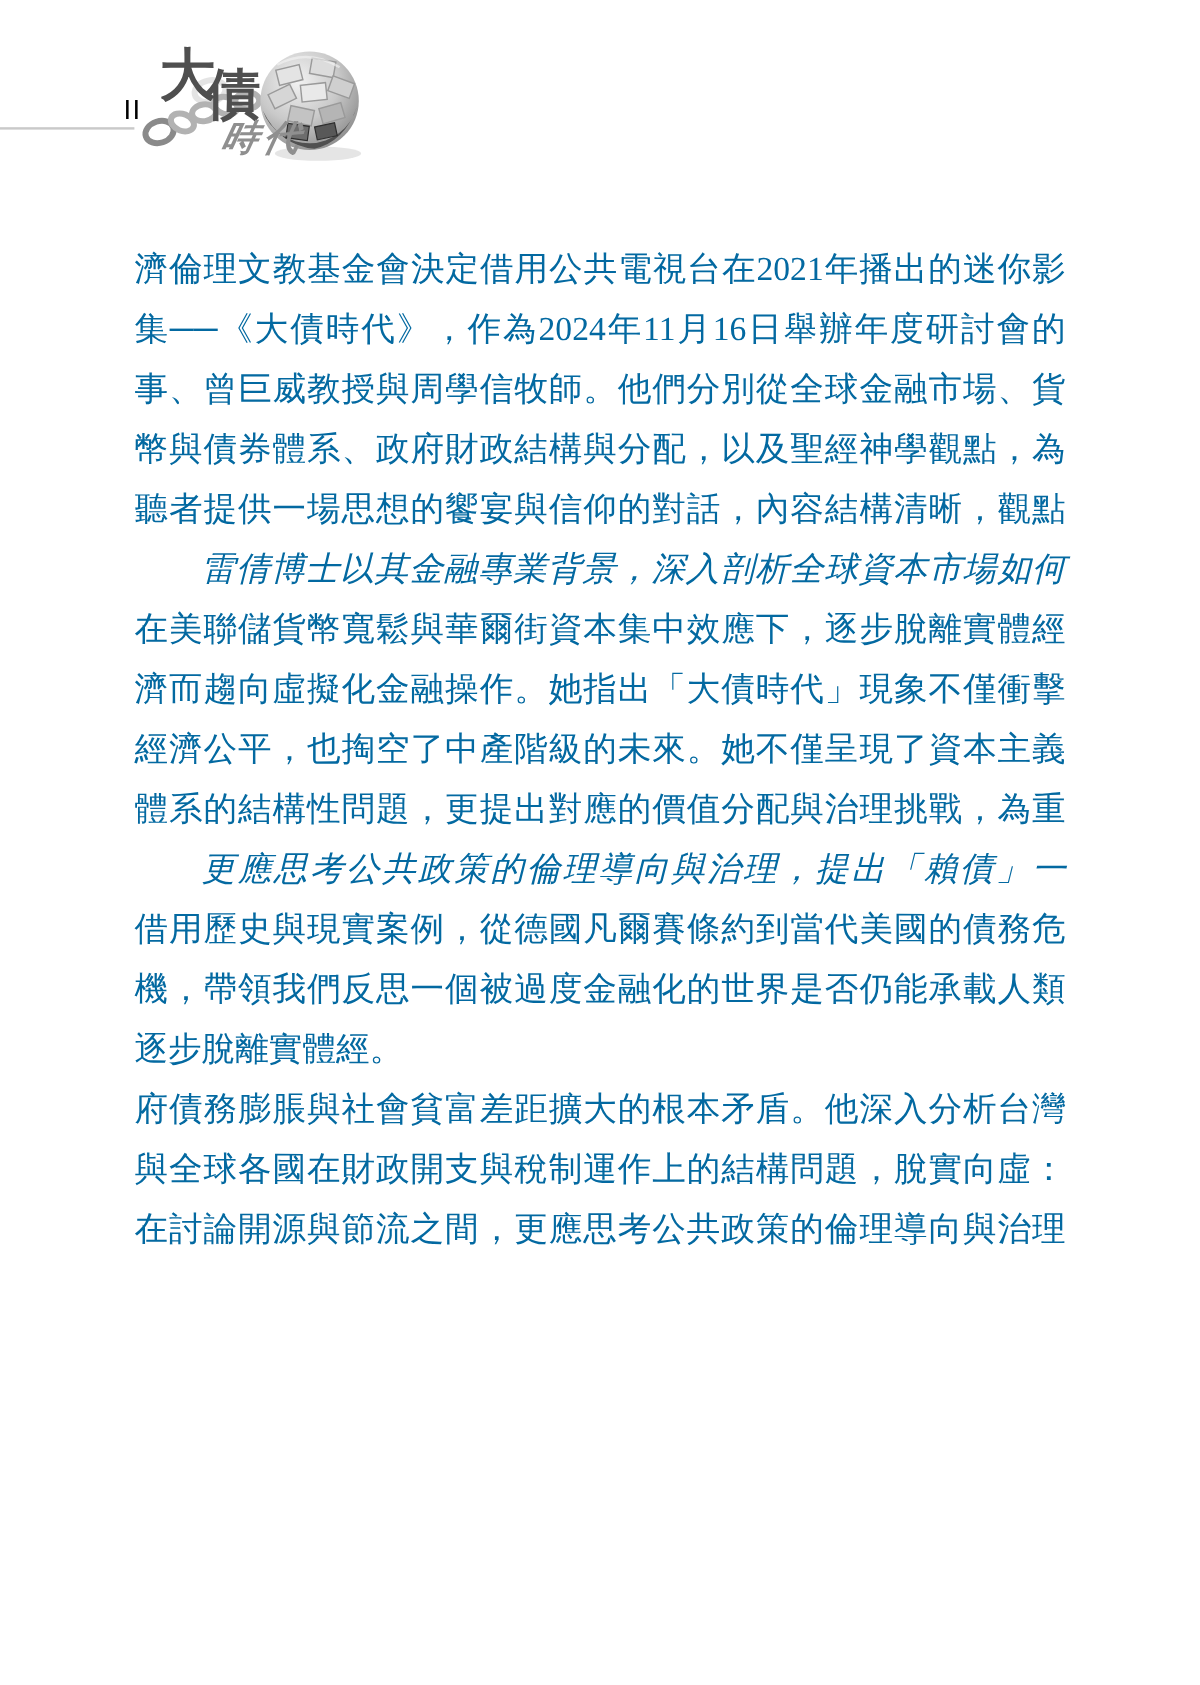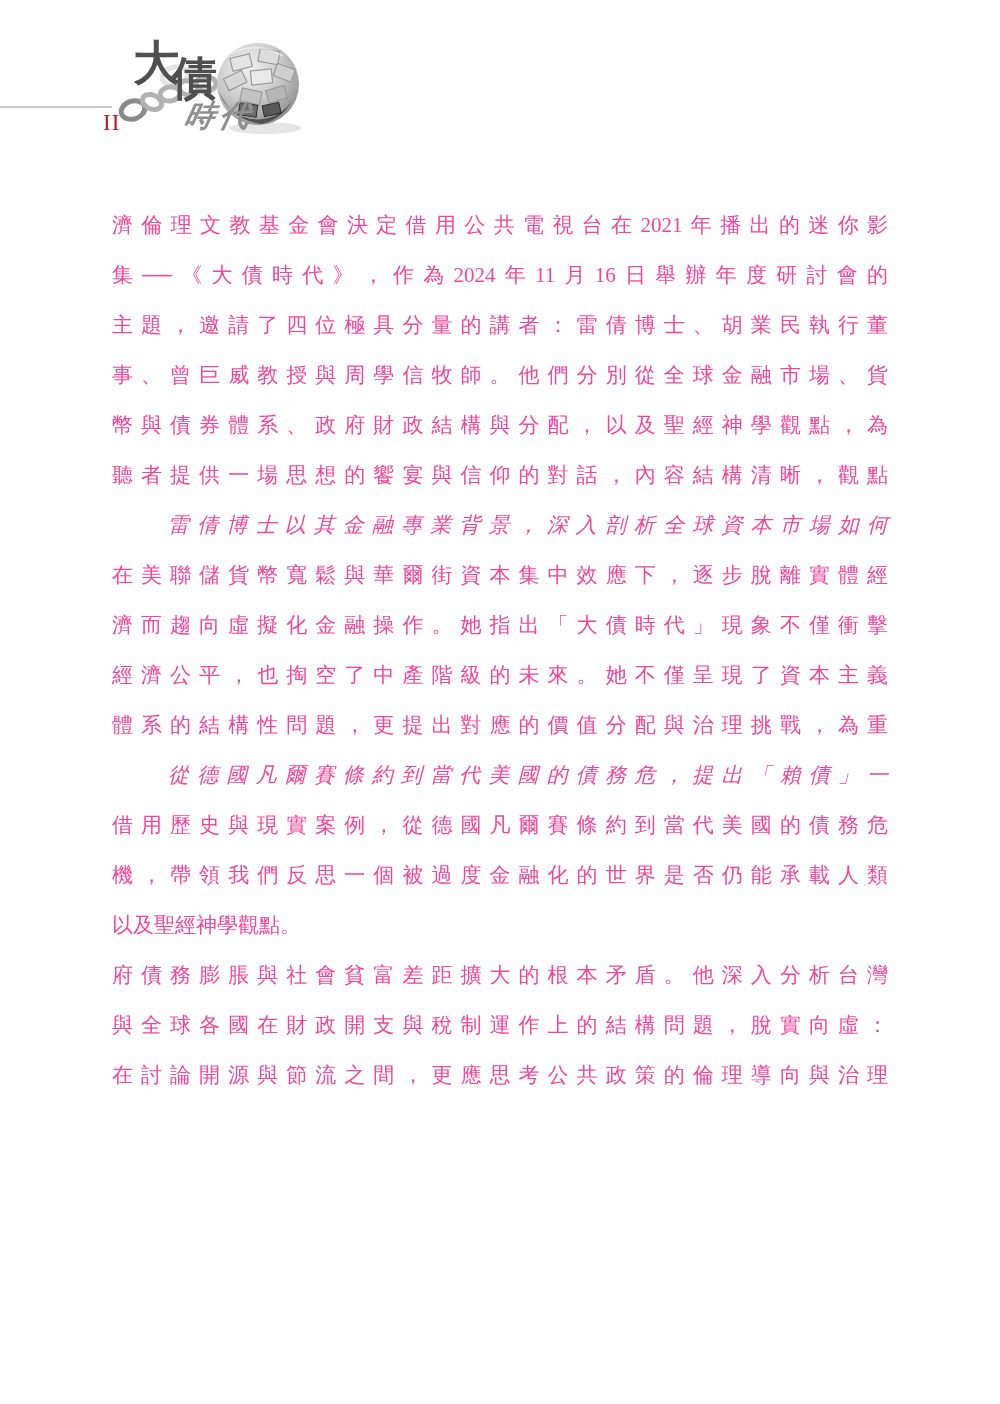--- a/index.html
+++ b/index.html
@@ -13,44 +13,43 @@
   .page { position: absolute; inset: 0; width: 1000px; height: 1404px; background: #fff; }
 
   
   .header { position: absolute; left: 0; top: 0; width: 1000px; height: 170px; }
   .rule {
     position: absolute; left: 0; top: 106px; width: 112px; height: 2px;
     background: #c9c9c9;
   }
   .page-number {
     position: absolute; left: 103px; top: 78px;
-    font-size: 23px; color: #b91c1c; letter-spacing: 1px;
-    font-family: Liberation Serif, serif;
-    margin-top: 32px;
+    font-size: 23px; color: #000000; letter-spacing: 1px;
+    font-family: Liberation Sans, sans-serif;
   }
   .logo { position: absolute; left: 110px; top: 30px; width: 220px; height: 130px; }
   .logo-art { position: absolute; left: 3px; top: 2px; }
   .logo-char-1 {
     position: absolute; left: 23px; top: 10px;
     font-size: 47px; color: #4f4f4f; font-weight: 600; line-height: 1;
   }
   .logo-char-2 {
     position: absolute; left: 61px; top: 26px;
     font-size: 46px; color: #4f4f4f; font-weight: 600; line-height: 1;
   }
   .logo-subtitle {
     position: absolute; left: 75px; top: 71px;
     font-size: 30px; color: #8f8f8f; font-weight: 600; line-height: 1;
     letter-spacing: 5px; transform: skewX(-12deg); font-style: italic;
   }
 
   
   .body-text {
     position: absolute; left: 112px; top: 200px; width: 776px;
-    font-size: 21px; line-height: 50px; color: #ec4899;
+    font-size: 28px; line-height: 50px; color: #0369a1;
   }
   .line { height: 50px; white-space: nowrap; }
   .line.just {
     white-space: normal;
     text-align: justify;
     text-align-last: justify;
     -moz-text-align-last: justify;
   }
   .line.indent { padding-left: 56px; font-style: italic; }
 </style>
@@ -105,31 +104,30 @@
       </svg>
       <span class="logo-char-1">大</span>
       <span class="logo-char-2">債</span>
       <span class="logo-subtitle">時代</span>
     </div>
   </div>
 
   <div class="body-text">
       <div class="line just">濟倫理文教基金會決定借用公共電視台在2021年播出的迷你影</div>
       <div class="line just">集──《大債時代》，作為2024年11月16日舉辦年度研討會的</div>
-      <div class="line just">主題，邀請了四位極具分量的講者：雷倩博士、胡業民執行董</div>
       <div class="line just">事、曾巨威教授與周學信牧師。他們分別從全球金融市場、貨</div>
       <div class="line just">幣與債券體系、政府財政結構與分配，以及聖經神學觀點，為</div>
       <div class="line just">聽者提供一場思想的饗宴與信仰的對話，內容結構清晰，觀點</div>
       <div class="line just indent">雷倩博士以其金融專業背景，深入剖析全球資本市場如何</div>
       <div class="line just">在美聯儲貨幣寬鬆與華爾街資本集中效應下，逐步脫離實體經</div>
       <div class="line just">濟而趨向虛擬化金融操作。她指出「大債時代」現象不僅衝擊</div>
       <div class="line just">經濟公平，也掏空了中產階級的未來。她不僅呈現了資本主義</div>
       <div class="line just">體系的結構性問題，更提出對應的價值分配與治理挑戰，為重</div>
-      <div class="line just indent">從德國凡爾賽條約到當代美國的債務危，提出「賴債」一</div>
+      <div class="line just indent">更應思考公共政策的倫理導向與治理，提出「賴債」一</div>
       <div class="line just">借用歷史與現實案例，從德國凡爾賽條約到當代美國的債務危</div>
       <div class="line just">機，帶領我們反思一個被過度金融化的世界是否仍能承載人類</div>
-      <div class="line">以及聖經神學觀點。</div>
+      <div class="line">逐步脫離實體經。</div>
       <div class="line just">府債務膨脹與社會貧富差距擴大的根本矛盾。他深入分析台灣</div>
       <div class="line just">與全球各國在財政開支與稅制運作上的結構問題，脫實向虛：</div>
       <div class="line just">在討論開源與節流之間，更應思考公共政策的倫理導向與治理</div>
     </div>
 
 </div>
 
 </body></html>

